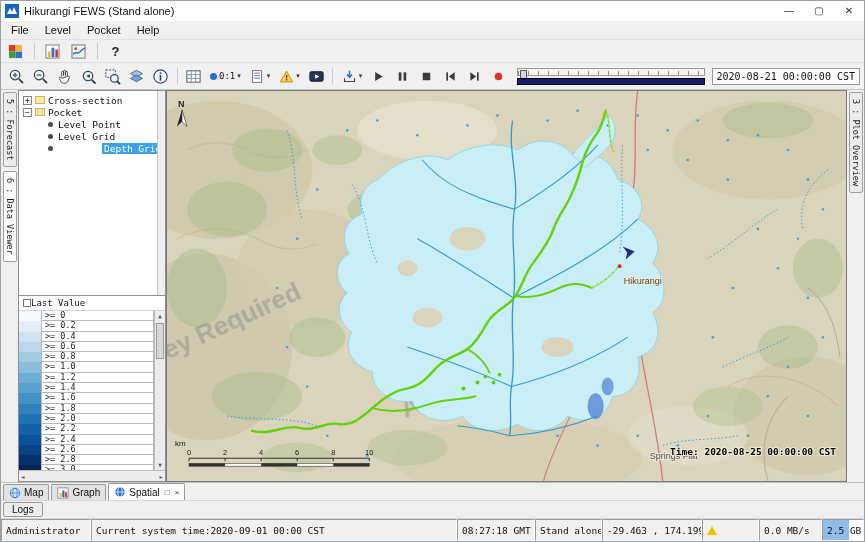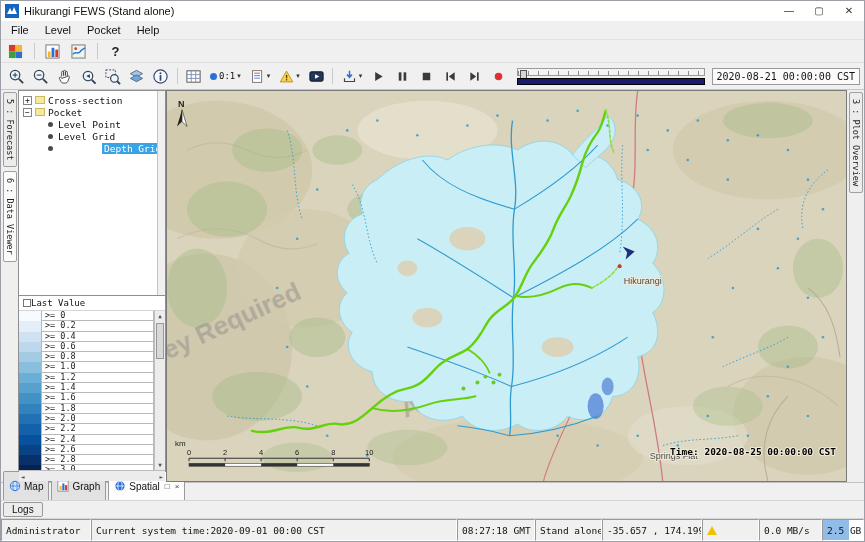--- a/index.html
+++ b/index.html
@@ -66,21 +66,21 @@
   .lg-vsb { width:11px; background:#ececec; border-left:1px solid #bdbdbd; display:flex; flex-direction:column; align-items:center; font-size:6px; color:#555; flex:0 0 auto; }
   .vsb-arrow { height:10px; line-height:10px; }
   .vsb-thumb { width:8px; height:36px; background:#d8d8d8; border:1px solid #999; margin-top:2px; }
   .lg-hsb { height:11px; background:#ececec; border-top:1px solid #bdbdbd; display:flex; align-items:center; justify-content:space-between; font-size:6px; color:#555; padding:0 2px; flex:0 0 auto; }
 
   .map-area { flex:1; position:relative; background:#dad4bc; border:1px solid #7a7a7a; overflow:hidden; }
   .map-svg { position:absolute; inset:0; width:100%; height:100%; }
 
   
   .bottom-tabs { height:18px; display:flex; align-items:flex-end; gap:2px; padding-left:2px; background:#f0f0f0; border-top:1px solid #c0c0c0; flex:0 0 auto; }
-  .btab { display:flex; align-items:center; gap:3px; border:1px solid #9a9a9a; border-bottom:none; padding:14px 5px; height:16px; background:#e2e2e2; border-radius:2px 2px 0 0; font-size:10px; }
+  .btab { display:flex; align-items:center; gap:3px; border:1px solid #9a9a9a; border-bottom:none; padding:1px 5px; height:16px; background:#e2e2e2; border-radius:2px 2px 0 0; font-size:10px; }
   .btab.active { background:#fdfdfd; height:17px; }
   .mini { font-size:8px; color:#444; padding-left:2px; }
   .logs-row { height:18px; background:#f0f0f0; display:flex; align-items:center; padding-left:2px; border-top:1px solid #d6d6d6; flex:0 0 auto; }
   .logs-btn { border:1px solid #9a9a9a; background:#ececec; padding:0 8px; height:15px; font-size:10px; border-radius:2px; display:flex; align-items:center; }
 
   .statusbar { height:23px; display:flex; background:#f0f0f0; border-top:1px solid #d6d6d6; font-family:"DejaVu Sans Mono",monospace; font-size:9.5px; flex:0 0 auto; }
   .sb-cell { border:1px solid; border-color:#9a9a9a #ffffff #ffffff #9a9a9a; padding:0 4px; display:flex; align-items:center; white-space:nowrap; overflow:hidden; flex:0 0 auto; }
   .w-user{width:90px} .w-sys{flex:1} .w-gmt{width:78px} .w-cst{width:100px} .w-mode{width:67px}
   .w-coord{width:100px} .w-warn{width:57px} .w-rate{width:63px}
   .w-mem{width:42px; background:linear-gradient(90deg,#8fbce8 0 26px,#ffffff 26px); }
@@ -596,21 +596,21 @@
 
   <div class="logs-row">
     <span class="logs-btn">Logs</span>
   </div>
 
   <div class="statusbar">
     <span class="sb-cell w-user">Administrator</span>
     <span class="sb-cell w-sys">Current system time:2020-09-01 00:00 CST</span>
     <span class="sb-cell w-gmt">08:27:18 GMT</span>
     <span class="sb-cell w-mode">Stand alone</span>
-    <span class="sb-cell w-coord">-35.657 , 174.199</span>
+    <span class="sb-cell w-coord">-29.463 , 174.199</span>
     <span class="sb-cell w-warn">
       <span class="warn-tri"></span>
     </span>
     <span class="sb-cell w-rate">0.0 MB/s</span>
     <span class="sb-cell w-mem">2.5 GB</span>
   </div>
 
 </div>
 
 </body></html>

